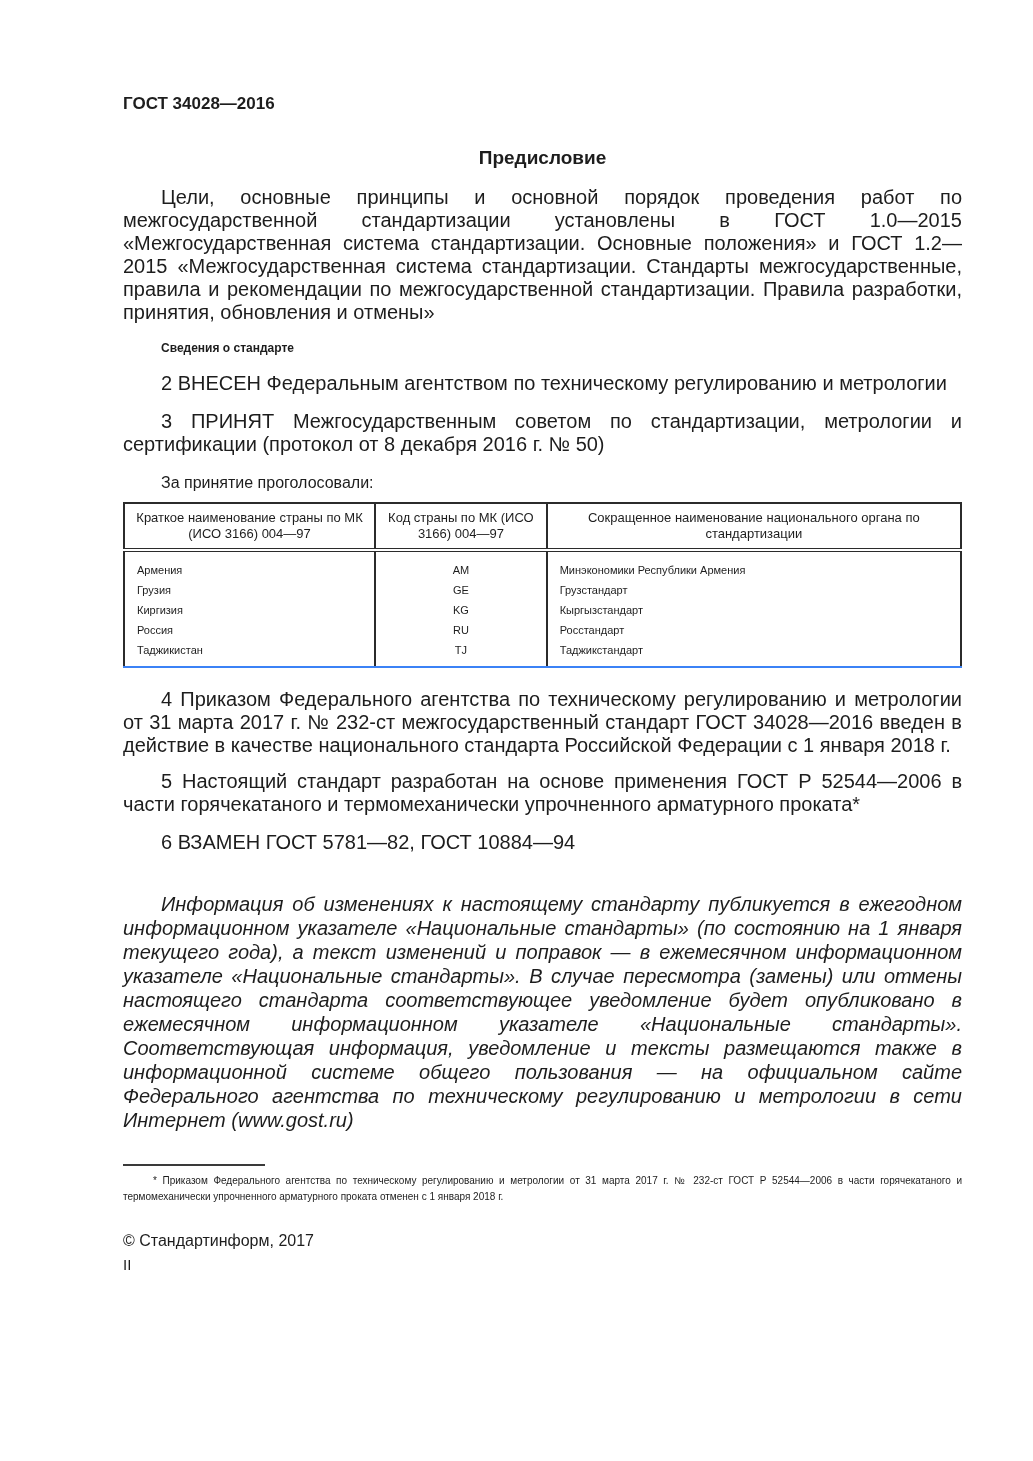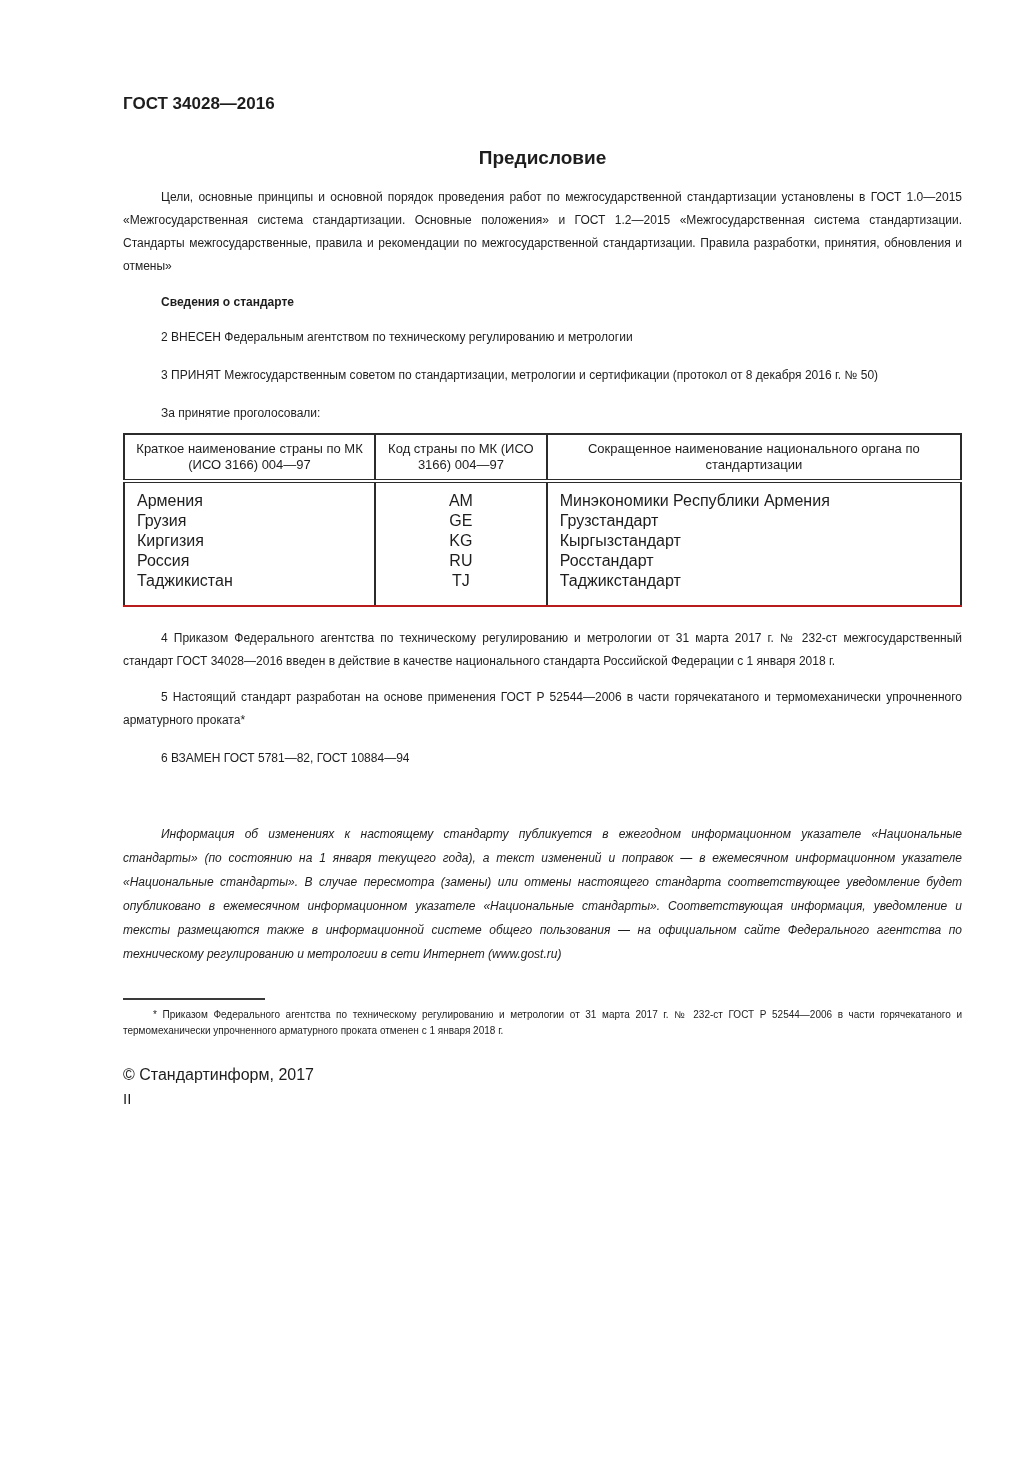--- a/index.html
+++ b/index.html
@@ -28,36 +28,36 @@
     margin: 0 0 32px 0;
   }
   .doc-title {
     font-size: 19px;
     font-weight: bold;
     text-align: center;
     line-height: 24px;
     margin: 0 0 16px 0;
   }
   .para {
-    font-size: 12px;
+    font-size: 20px;
     line-height: 23px;
     text-align: justify;
     text-indent: 38px;
     margin: 0 0 13px 0;
   }
   .para.sp { margin-bottom: 15px; }
   .section-heading {
     font-size: 12px;
     font-weight: bold;
     line-height: 23px;
     text-indent: 38px;
     margin: 0 0 12px 0;
   }
   .vote-line {
-    font-size: 12px;
+    font-size: 16px;
     line-height: 23px;
     text-indent: 38px;
     margin: 0 0 8px 0;
   }
   table.vote-table {
     width: 100%;
     border-collapse: collapse;
     table-layout: fixed;
     margin: 0 0 20px 0;
     border-radius: 26px;
@@ -67,39 +67,39 @@
     border-bottom: 4px double #2b2b2b;
     font-weight: normal;
     font-size: 13px;
     line-height: 16px;
     text-align: center;
     padding: 6px 10px;
   }
   table.vote-table td {
     border-left: 2px solid #2b2b2b;
     border-right: 2px solid #2b2b2b;
-    font-size: 16px;
+    font-size: 11px;
     line-height: 20px;
     padding: 0 12px;
     vertical-align: top;
   }
   table.vote-table tr.first td { padding-top: 8px; }
-  table.vote-table tr.last td  { padding-bottom: 14px; border-bottom: 2px solid #b91c1c; }
+  table.vote-table tr.last td  { padding-bottom: 6px; border-bottom: 2px solid #3b82f6; }
   table.vote-table .col-code { text-align: center; }
   .col-w1 { width: 30%; }
   .col-w2 { width: 20.5%; }
   .col-w3 { width: 49.5%; }
   .gap-before-italic { height: 24px; }
   .italic-note {
-    font-size: 12px;
+    font-size: 20px;
     font-style: italic;
     line-height: 24px;
     text-align: justify;
     text-indent: 38px;
-    margin: 15px 0 32px 0;
+    margin: 1px 0 32px 0;
   }
   .footnote-rule {
     width: 142px;
     height: 0;
     border-top: 2px solid #3a3a3a;
     margin: 0 0 7px 0;
   }
   .footnote {
     font-size: 10px;
     line-height: 16px;

